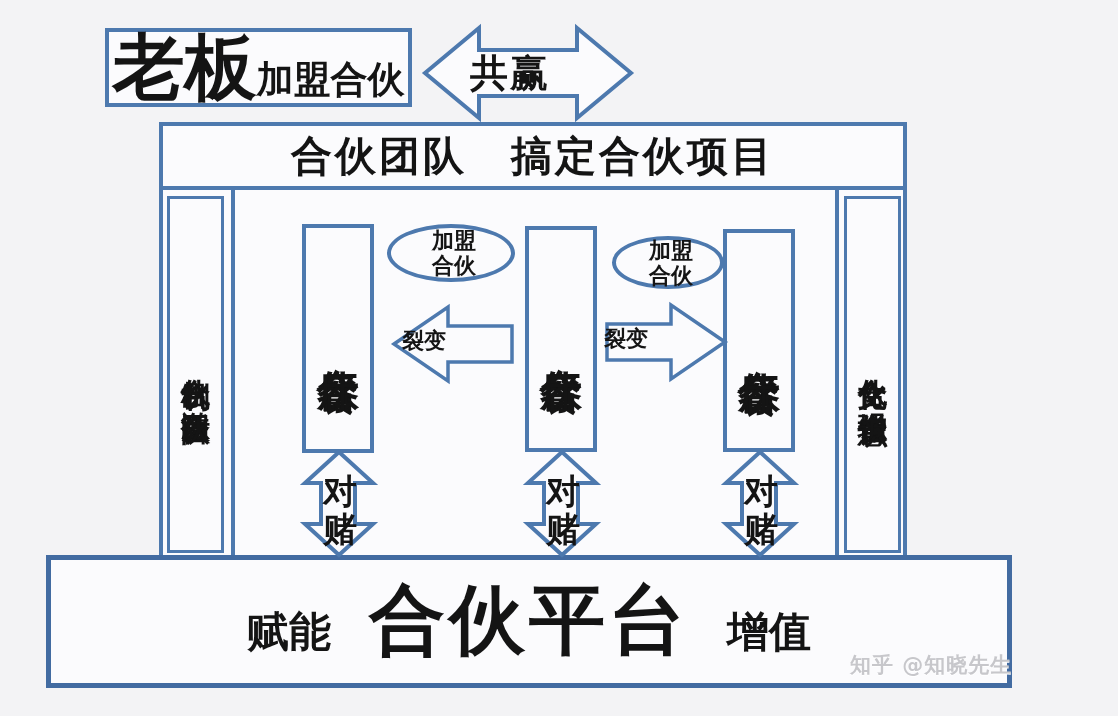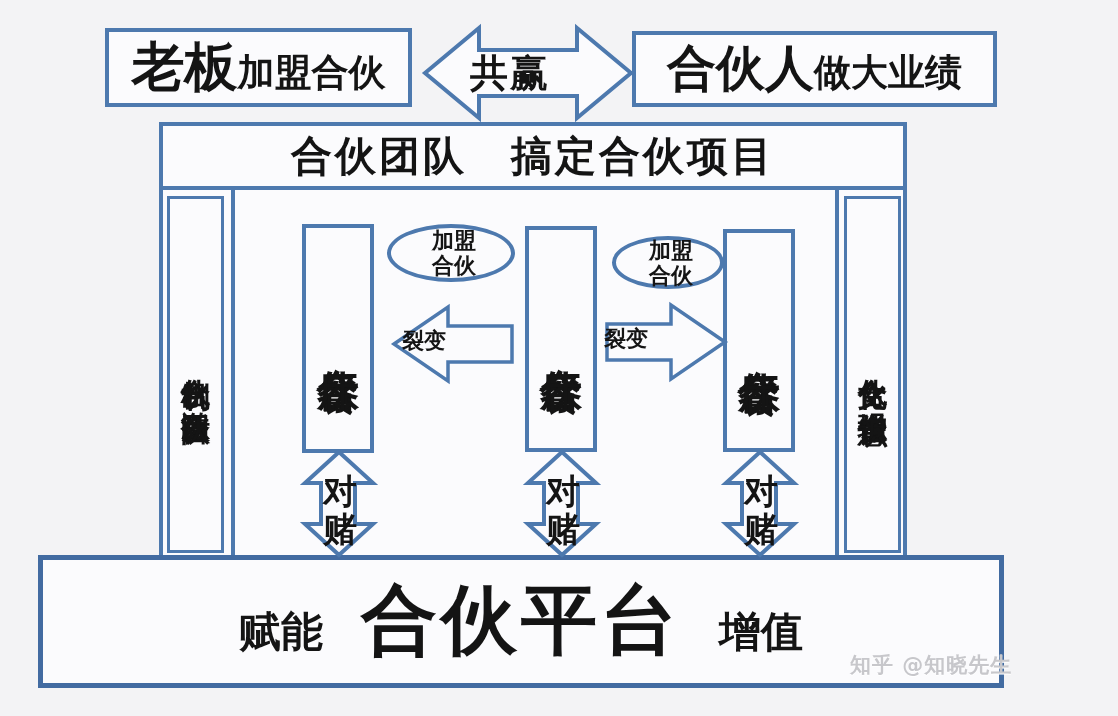--- a/index.html
+++ b/index.html
@@ -16,21 +16,21 @@
     background:var(--bg);
     font-family:"DejaVu Serif","Liberation Serif",serif;
     color:var(--ink);
   }
   .box{
     position:absolute;box-sizing:border-box;background:var(--box-bg);
     border:4px solid var(--border);
     display:flex;align-items:center;justify-content:center;
   }
   .boxline{white-space:nowrap;font-weight:bold;}
-  .big-lg{font-size:53px;}
+  .big-lg{font-size:72px;}
   .big-md{font-size:49px;}
   .small-txt{font-size:37px;}
   .header-box{font-weight:bold;font-size:41px;letter-spacing:3px;align-items:center;}
   .container{
     position:absolute;box-sizing:border-box;left:159px;top:122px;width:748px;height:436px;
     border:4px solid var(--border);border-bottom:none;background:var(--box-bg);
   }
   .vline{position:absolute;width:4px;background:var(--border);}
   .vtext-box{
     border-width:3px;
@@ -70,23 +70,20 @@
 </style>
 </head>
 <body>
 
 <div class="canvas">
 
   <div class="box" style="left:105px;top:28px;width:307px;height:79px;">
     <div class="boxline"><span class="big-lg">老板</span><span class="small-txt">加盟合伙</span></div>
   </div>
 
-  <div class="box" style="left:632px;top:31px;width:365px;height:76px;">
-    <div class="boxline"><span class="big-md">合伙人</span><span class="small-txt">做大业绩</span></div>
-  </div>
 
   <svg class="shapes" width="1118" height="716" viewBox="0 0 1118 716">
 
     <polygon points="425,73 479,28 479,50 577,50 577,28 631,73 577,118 577,96 479,96 479,118" fill="var(--box-bg)" stroke="var(--border)" stroke-width="4"></polygon>
 
     <polygon points="394,344 448,307 448,326 512,326 512,362 448,362 448,381" fill="var(--box-bg)" stroke="var(--border)" stroke-width="3.5"></polygon>
 
     <polygon points="725,342 671,305 671,324 607,324 607,360 671,360 671,379" fill="var(--box-bg)" stroke="var(--border)" stroke-width="3.5"></polygon>
 
     <polygon points="339,452 373,483 355,483 355,524 373,524 339,555 305,524 321,524 321,483 305,483" fill="var(--box-bg)" stroke="var(--border)" stroke-width="4"></polygon>
@@ -129,19 +126,19 @@
     <div class="etxt">加盟合伙</div>
   </div>
 
   <div class="overlay-label split-label lbl" style="left:402px;top:329px;width:110px;">裂变</div>
   <div class="overlay-label split-label lbl" style="left:604px;top:327px;width:110px;">裂变</div>
 
   <div class="overlay-label bet-label lbl" style="left:323px;top:472px;width:32px;">对赌</div>
   <div class="overlay-label bet-label lbl" style="left:546px;top:472px;width:32px;">对赌</div>
   <div class="overlay-label bet-label lbl" style="left:744px;top:472px;width:32px;">对赌</div>
 
-  <div class="box bottom-box" style="left:38px;top:555px;width:966px;height:133px;">
+  <div class="box bottom-box" style="left:46px;top:555px;width:966px;height:133px;">
     <div class="boxline"><span class="sm">赋能</span><span class="lg">合伙平台</span><span class="sm">增值</span></div>
   </div>
 
   <div class="watermark">知乎 @知晓先生</div>
 
 </div>
 
 </body></html>

